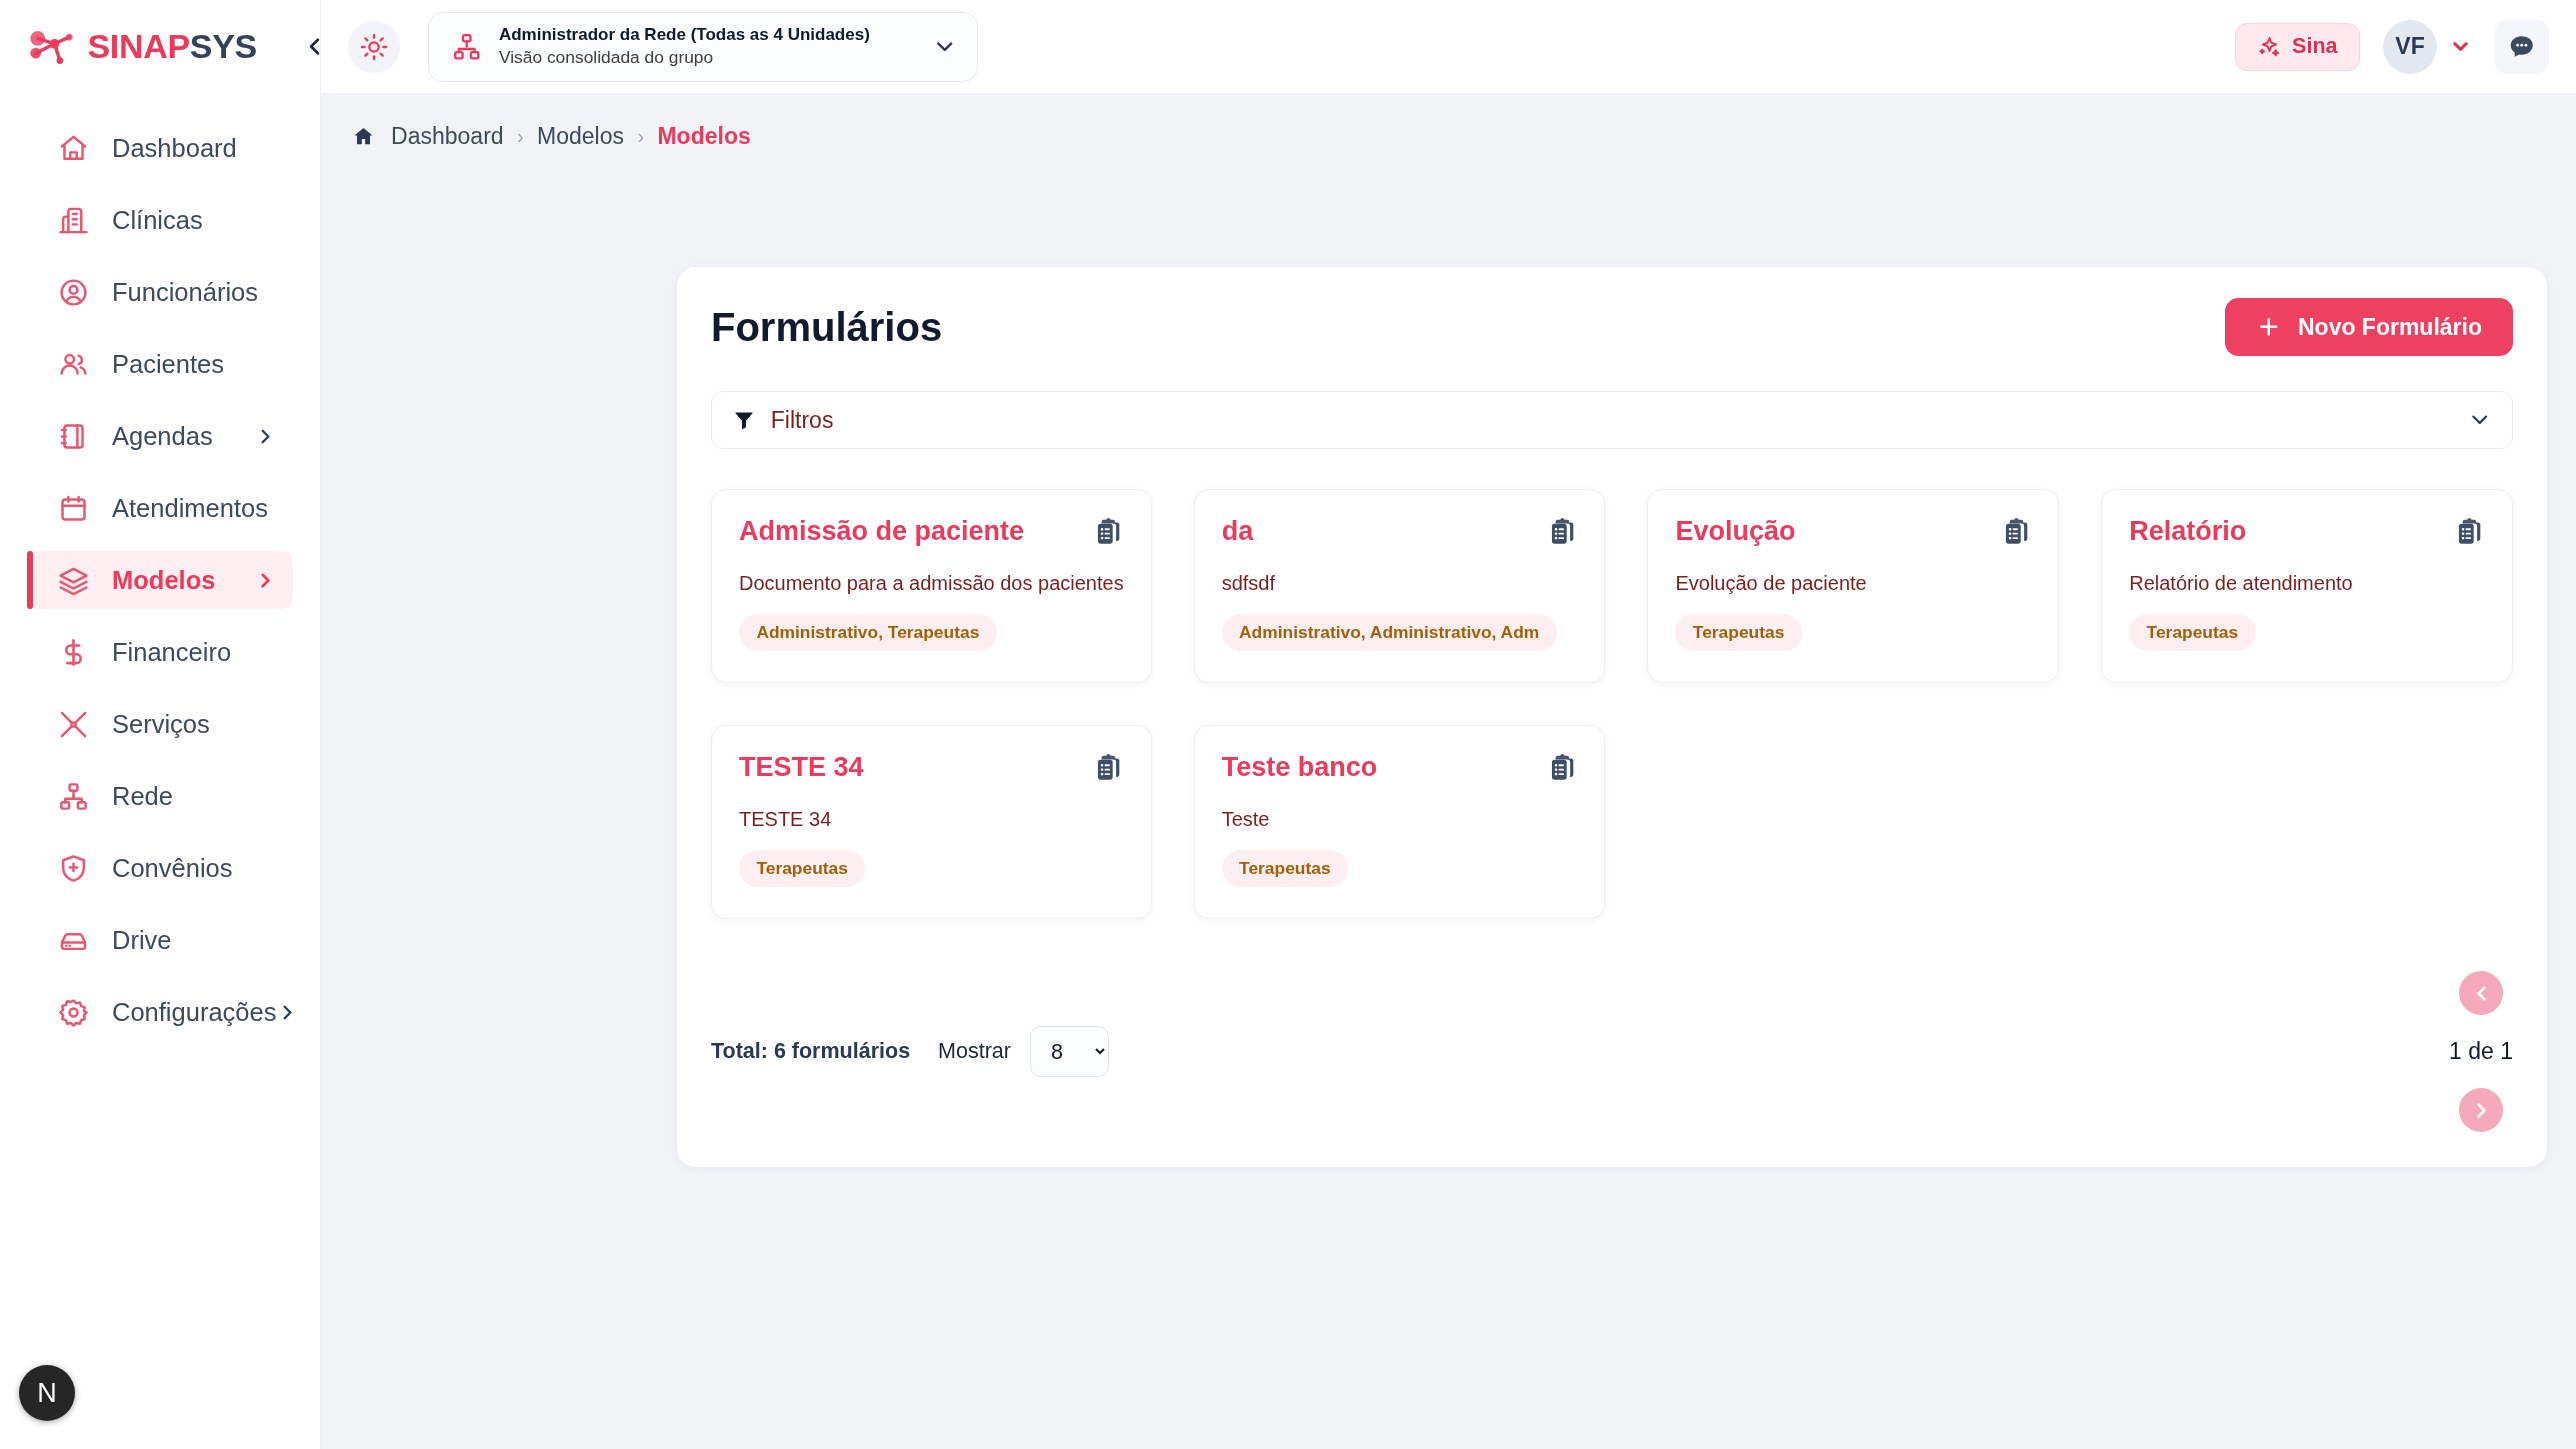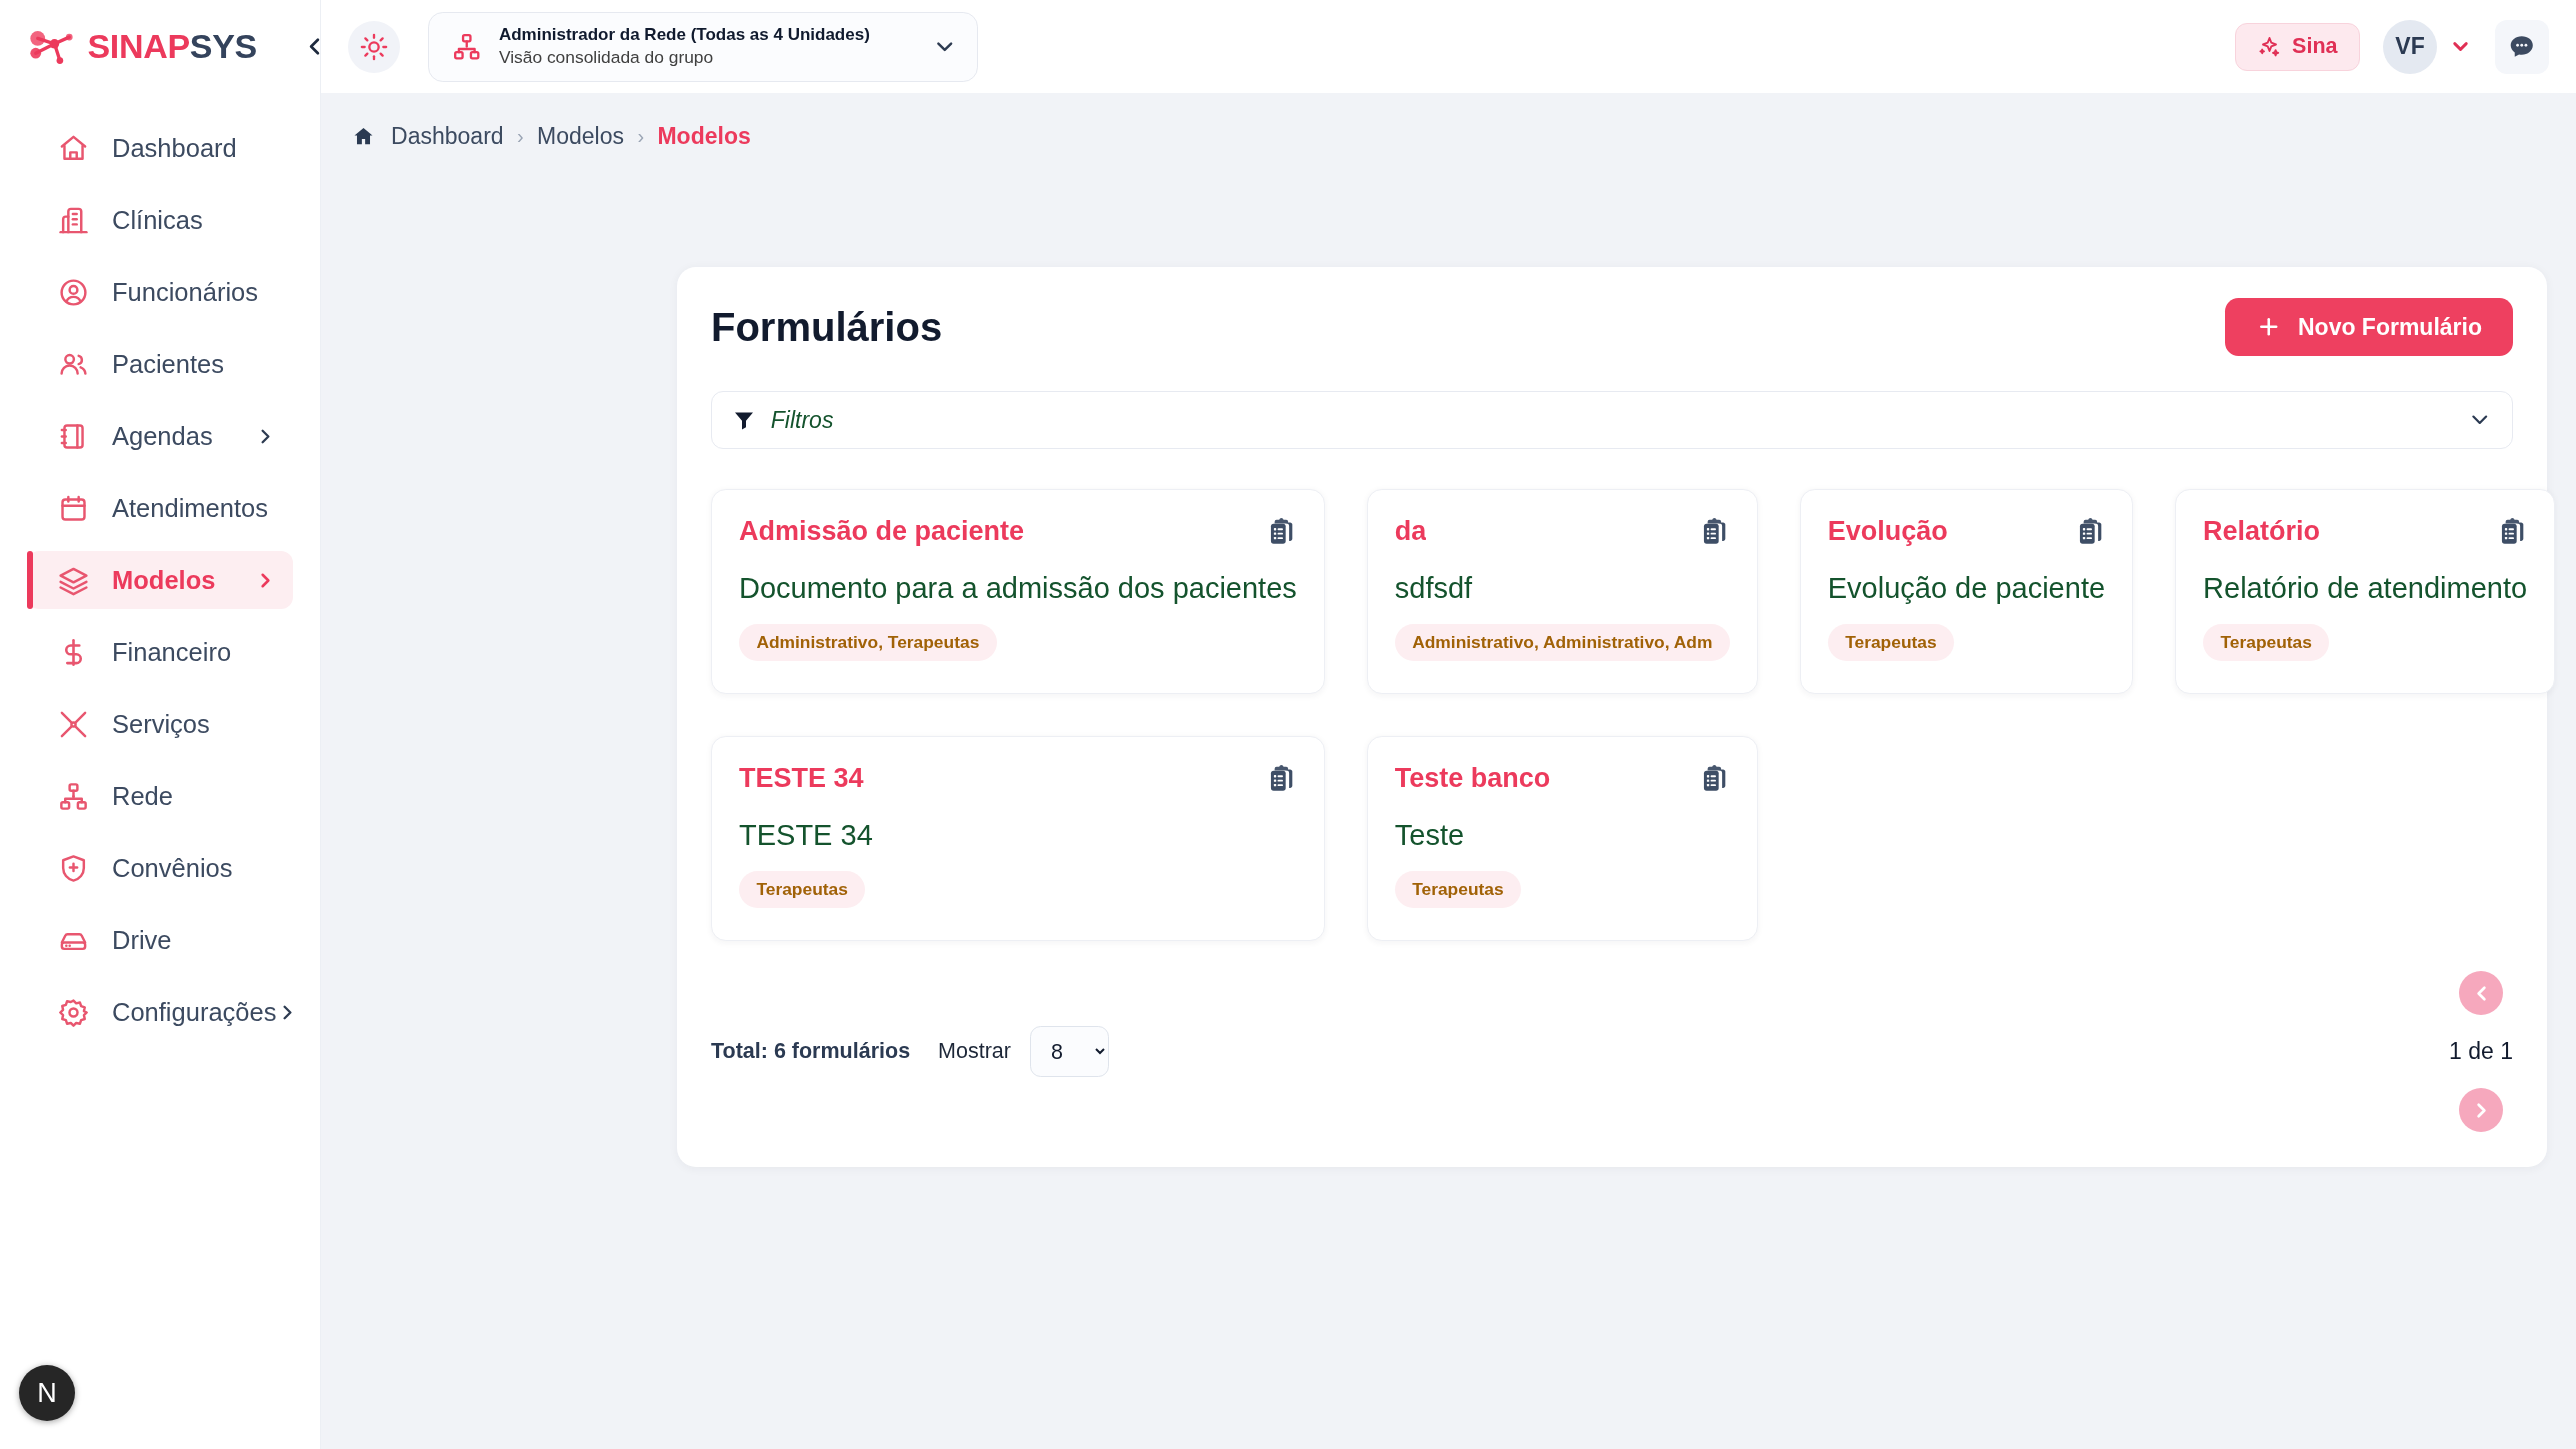--- a/index.html
+++ b/index.html
@@ -161,21 +161,21 @@
     color: #ffffff; font-size: 23px; font-weight: 600; cursor: pointer;
   }
 
   #filters-bar {
     margin-top: 35px; height: 58px;
     border: 1.3px solid #e7eaf1; border-radius: 12px;
     background: #ffffff;
     display: flex; align-items: center; padding: 0 20px; cursor: pointer;
   }
   #filters-icon { color: #121b2e; display: flex; }
-  #filters-label { margin-left: 14.8px; font-size: 23px; color: #14532d; font-style: italic; }
+  #filters-label { margin-left: 14.8px; font-size: 23px; color: #7f1d1d; }
   #filters-chev { margin-left: auto; color: #2b3a52; display: flex; }
 
   #cards-grid {
     margin-top: 40px;
     display: grid; grid-template-columns: repeat(4, 1fr);
     gap: 42px 42px;
   }
   .card {
     background: #ffffff;
     border: 1.3px solid #edeff4; border-radius: 14.8px;
@@ -186,21 +186,21 @@
   }
   .card-top { display: flex; align-items: flex-start; }
   .card-title {
     font-size: 27px; font-weight: 700; color: #ec3a5c;
     line-height: 1.1; max-width: 86%;
     overflow: hidden; text-overflow: ellipsis; white-space: nowrap;
   }
   .card-icon { margin-left: auto; color: #3e4e66; display: flex; flex: none; }
   .card-desc {
     margin-top: 24px;
-    font-size: 29px; color: #14532d; line-height: 1.2;
+    font-size: 20px; color: #7f1d1d; line-height: 1.2;
     overflow: hidden; text-overflow: ellipsis; white-space: nowrap;
   }
   .card-badge {
     display: inline-block; margin-top: 19px;
     background: #fdeef1; color: #a16207;
     font-size: 17.4px; font-weight: 600;
     padding: 8px 17.4px; border-radius: 670px;
     max-width: 100%;
     overflow: hidden; text-overflow: ellipsis; white-space: nowrap;
   }

